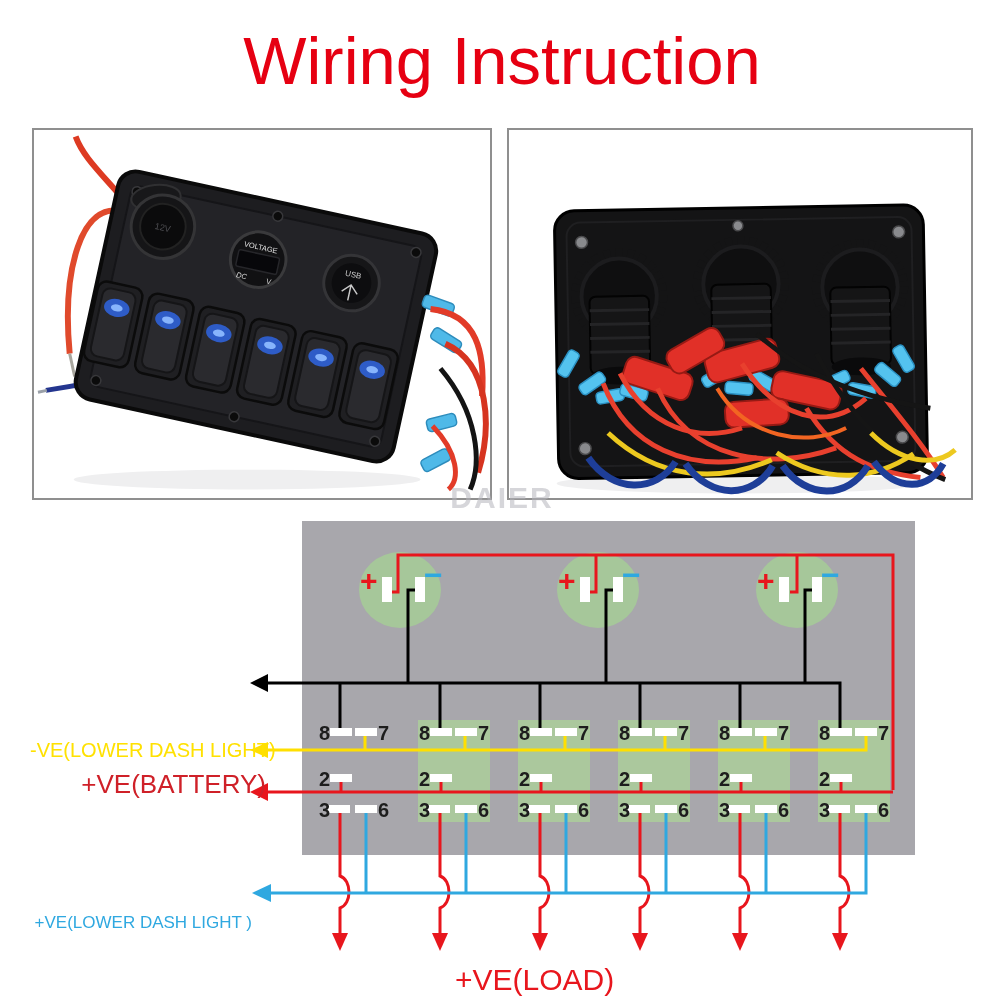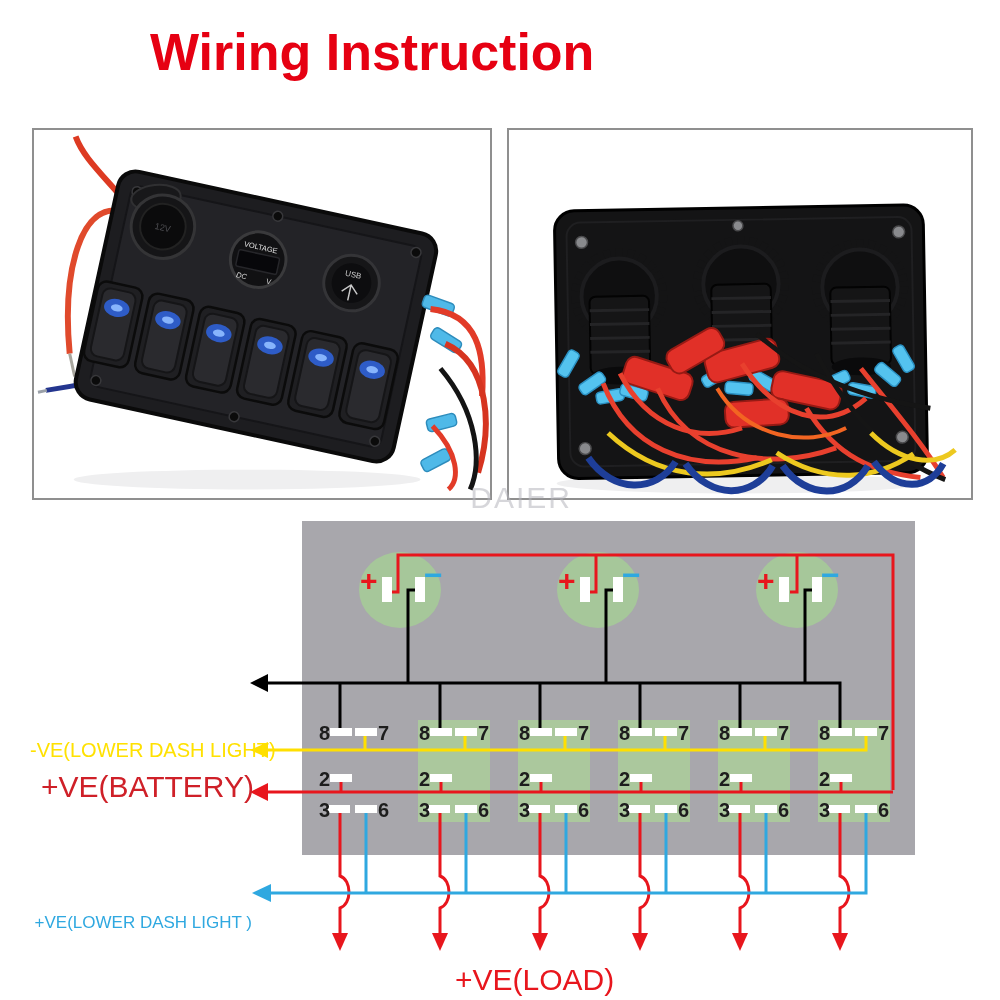--- a/index.html
+++ b/index.html
@@ -1,32 +1,32 @@
 <!DOCTYPE html>
 <html><head>
 <meta charset="utf-8">
 <style>
   html,body{margin:0;padding:0;background:#fff;}
   .page{position:relative;width:1000px;height:1000px;background:#fff;overflow:hidden;
         font-family:"Liberation Sans",sans-serif;}
-  .title{position:absolute;left:150px;top:22px;width:704px;text-align:left;
-         font-size:52px;font-weight:700;color:#e60012;white-space:nowrap;}
+  .title{position:absolute;left:150px;top:22px;width:704px;text-align:center;
+         font-size:67px;font-weight:400;color:#e60012;white-space:nowrap;}
   .photo{position:absolute;top:128px;height:368px;border:2px solid #8f8f8f;background:#fff;}
   .photo-left{left:32px;width:456px;}
   .photo-right{left:507px;width:462px;}
   .photo svg{display:block;width:100%;height:100%;}
   .diagram-svg{position:absolute;left:0;top:0;width:1000px;height:1000px;pointer-events:none;}
   .lab{position:absolute;white-space:nowrap;line-height:1.05;}
   .lab-earth{left:38px;top:664px;width:212px;text-align:right;font-size:29px;color:#1c1c1c;}
   .lab-dashneg{left:30px;top:740px;width:220px;text-align:right;font-size:20px;color:#ffe100;}
-  .lab-battery{left:26px;top:771px;width:228px;text-align:right;font-size:30px;color:#cf2028;}
+  .lab-battery{left:38px;top:771px;width:228px;text-align:right;font-size:26px;color:#cf2028;}
   .lab-dashpos{left:30px;top:882px;width:222px;text-align:right;font-size:17px;color:#2fa8e0;margin-top:32px;}
   .lab-load{left:455px;top:964px;width:270px;text-align:left;font-size:30px;color:#e8161d;}
-  .wm{position:absolute;left:432px;top:481px;width:140px;text-align:right;font-size:30px;
-      font-weight:400;letter-spacing:2px;color:rgba(180,180,188,0.55);z-index:6;}
+  .wm{position:absolute;left:432px;top:481px;width:140px;text-align:center;font-size:30px;
+      font-weight:700;letter-spacing:2px;color:rgba(180,180,188,0.55);z-index:6;}
   .sock{position:absolute;width:92px;height:80px;top:552px;z-index:4;}
   .sock span{position:absolute;line-height:1;}
   .sock .plus{left:5px;top:14px;font-size:30px;font-weight:700;color:#e8161d;}
   .sock .minus{left:69px;top:7px;font-size:32px;font-weight:700;color:#2fa8e0;}
   .sw{position:absolute;top:715px;width:80px;height:110px;z-index:4;}
   .sw span{position:absolute;font-size:20px;font-weight:700;color:#1d1d1d;line-height:1;}
   .t8{left:1px;top:8px;}  .t7{left:60px;top:8px;}
   .t2{left:1px;top:54px;} .t3{left:1px;top:85px;} .t6{left:60px;top:85px;}
 </style>
 </head>

